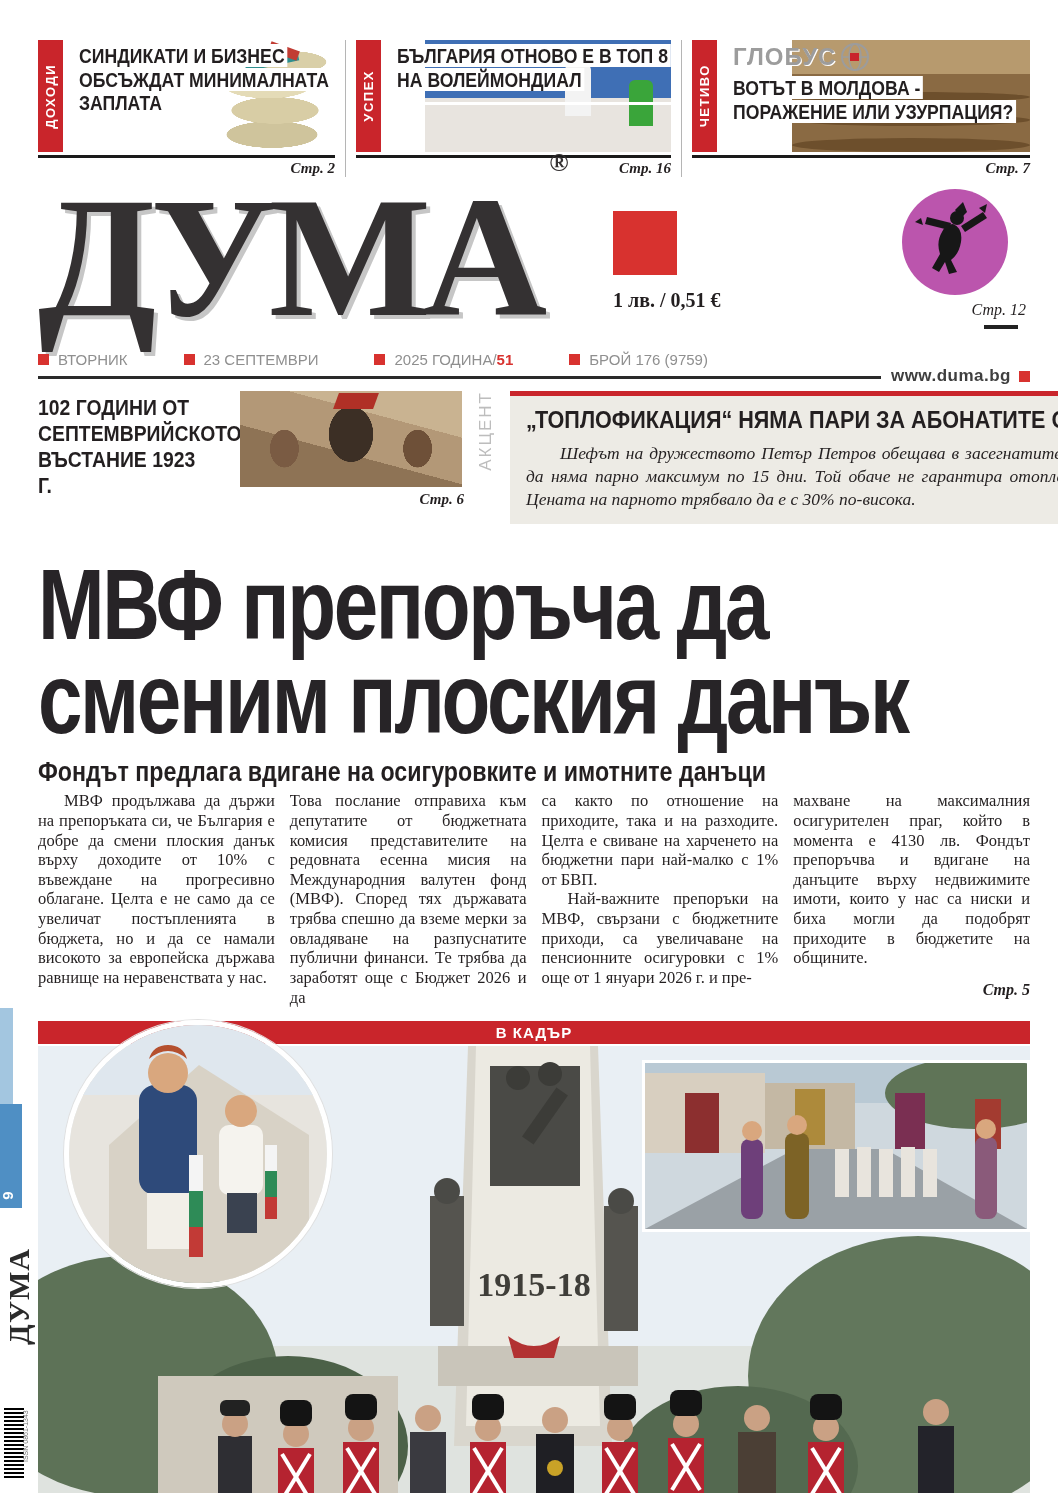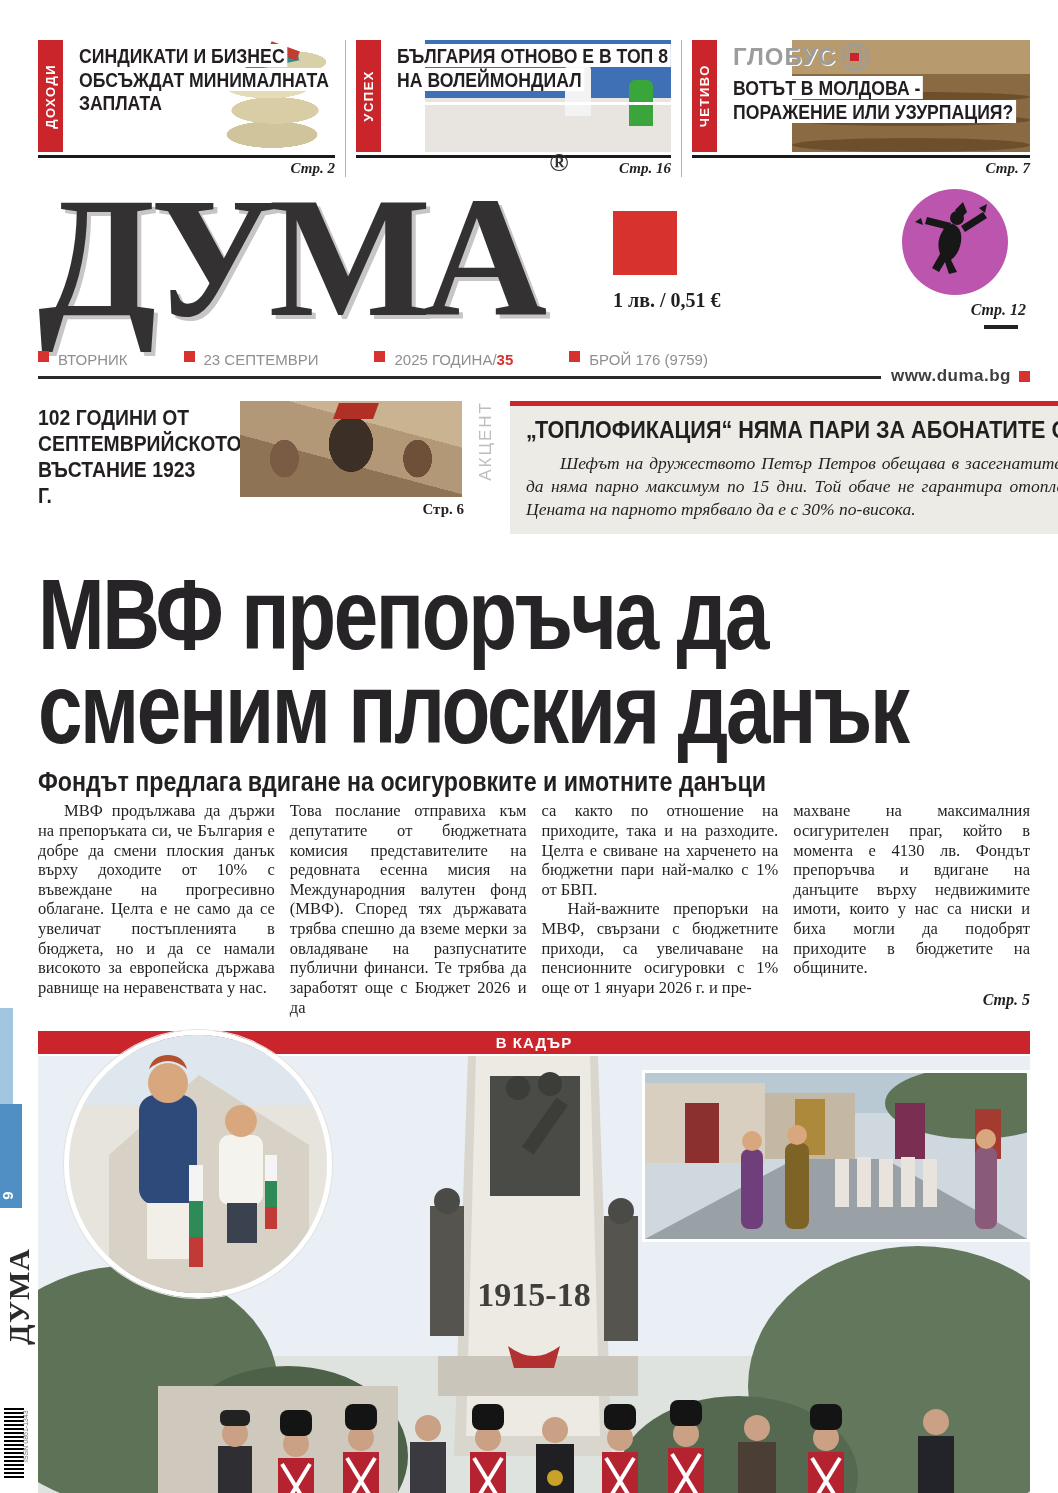--- a/index.html
+++ b/index.html
@@ -63,45 +63,45 @@
   .red-square{width:64px;height:64px;background:#d8322f;margin-top:16px;}
   .price{font-weight:bold;font-size:20px;margin-top:14px;}
   .mast-promo{flex:1;display:flex;padding-top:2px;}
   .promo-left{width:146px;}
   .promo-dash{width:44px;height:5px;background:#222;margin-bottom:16px;}
   .promo-title{font-family:"Liberation Sans",sans-serif;font-weight:bold;font-size:23px;line-height:1.12;
         transform:scaleX(.9);transform-origin:left top;width:112%;}
   .promo-right{flex:1;display:flex;flex-direction:column;align-items:flex-end;padding-right:4px;}
   .promo-circle{width:106px;height:106px;border-radius:50%;background:var(--pink);margin-right:18px;
         display:flex;align-items:center;justify-content:center;}
-  .promo-page{font-weight:bold;font-style:italic;font-size:16px;margin-top:6px;}
+  .promo-page{font-weight:normal;font-style:italic;font-size:16px;margin-top:6px;}
   .promo-underline{width:34px;height:4px;background:#222;margin-top:6px;margin-right:8px;}
 
   
   .dateline{position:relative;display:flex;align-items:center;margin-top:6px;padding-bottom:8px;
         border-bottom:3px solid #2a2a2a;font-family:"Liberation Sans",sans-serif;font-size:15px;color:#8f8f8f;}
-  .dl-item{display:flex;margin-right:56px;}
+  .dl-item{display:flex;align-items:center;margin-right:56px;}
   .dl-sq{width:11px;height:11px;background:#d8322f;margin-right:9px;flex:none;}
   .dl-red{color:#d8322f;font-weight:bold;}
   .website{position:absolute;right:0;bottom:-10px;background:#fff;padding-left:10px;display:flex;align-items:center;
         font-weight:bold;font-size:17px;color:#3f3f3f;letter-spacing:.5px;}
   .website .dl-sq{margin:0 0 0 8px;}
 
   
-  .accent{display:flex;margin-top:22px;}
+  .accent{display:flex;margin-top:12px;}
   .acc-title{width:200px;flex:none;font-family:"Liberation Sans",sans-serif;font-weight:bold;font-size:22px;
         line-height:1.18;transform:scaleX(.88);transform-origin:left top;margin-top:4px;}
   .acc-paint-col{width:224px;flex:none;margin-left:2px;}
   .acc-paint{width:222px;height:96px;position:relative;overflow:hidden;background:
       radial-gradient(40px 50px at 50% 45%,#3c2f25 55%,transparent 56%),
       radial-gradient(26px 34px at 20% 60%,#7a5b43 55%,transparent 56%),
       radial-gradient(26px 34px at 80% 60%,#6e5038 55%,transparent 56%),
       linear-gradient(15deg,#8e7355 0 40%,#b39877 40% 70%,#c9b391 70% 100%);}
   .acc-paint:before{content:"";position:absolute;left:96px;top:2px;width:40px;height:16px;background:#b03026;transform:skewX(-20deg);}
-  .acc-page{text-align:right;font-weight:bold;font-size:15px;margin-top:4px;}
+  .acc-page{text-align:right;font-weight:bold;font-style:italic;font-size:15px;margin-top:4px;}
   .acc-label{flex:none;margin:0 14px 0 12px;display:flex;align-items:flex-start;}
   .acc-label span{writing-mode:vertical-rl;transform:rotate(180deg);color:#bdbdbd;
         font-family:"Liberation Sans",sans-serif;font-size:17px;letter-spacing:2px;}
   .acc-box-col{flex:1;}
   .acc-box{background:var(--boxbg);border-top:5px solid var(--red);padding:10px 16px 14px;}
   .acc-box-title{font-family:"Liberation Sans",sans-serif;font-weight:bold;font-size:24px;white-space:nowrap;
         transform:scaleX(.9);transform-origin:left top;}
   .acc-box-text{font-style:italic;font-size:17.5px;line-height:1.3;text-align:justify;text-indent:34px;margin-top:8px;}
   .acc-box-page{text-align:right;font-weight:bold;font-style:italic;font-size:15px;margin-top:6px;}
 
@@ -252,21 +252,21 @@
         <span class="dl-sq"></span>
         <span>ВТОРНИК</span>
         </div>
       <div class="dl-item">
         <span class="dl-sq"></span>
         <span>23 СЕПТЕМВРИ</span>
         </div>
       <div class="dl-item">
         <span class="dl-sq"></span>
         <span>2025 ГОДИНА/</span>
-          <span class="dl-red">35</span>
+          <span class="dl-red">51</span>
         </div>
       <div class="dl-item">
         <span class="dl-sq"></span>
         <span>БРОЙ 176 (9759)</span>
         </div>
       <div class="website">
         <span>www.duma.bg</span>
         <span class="dl-sq"></span>
         </div>
     </div>

